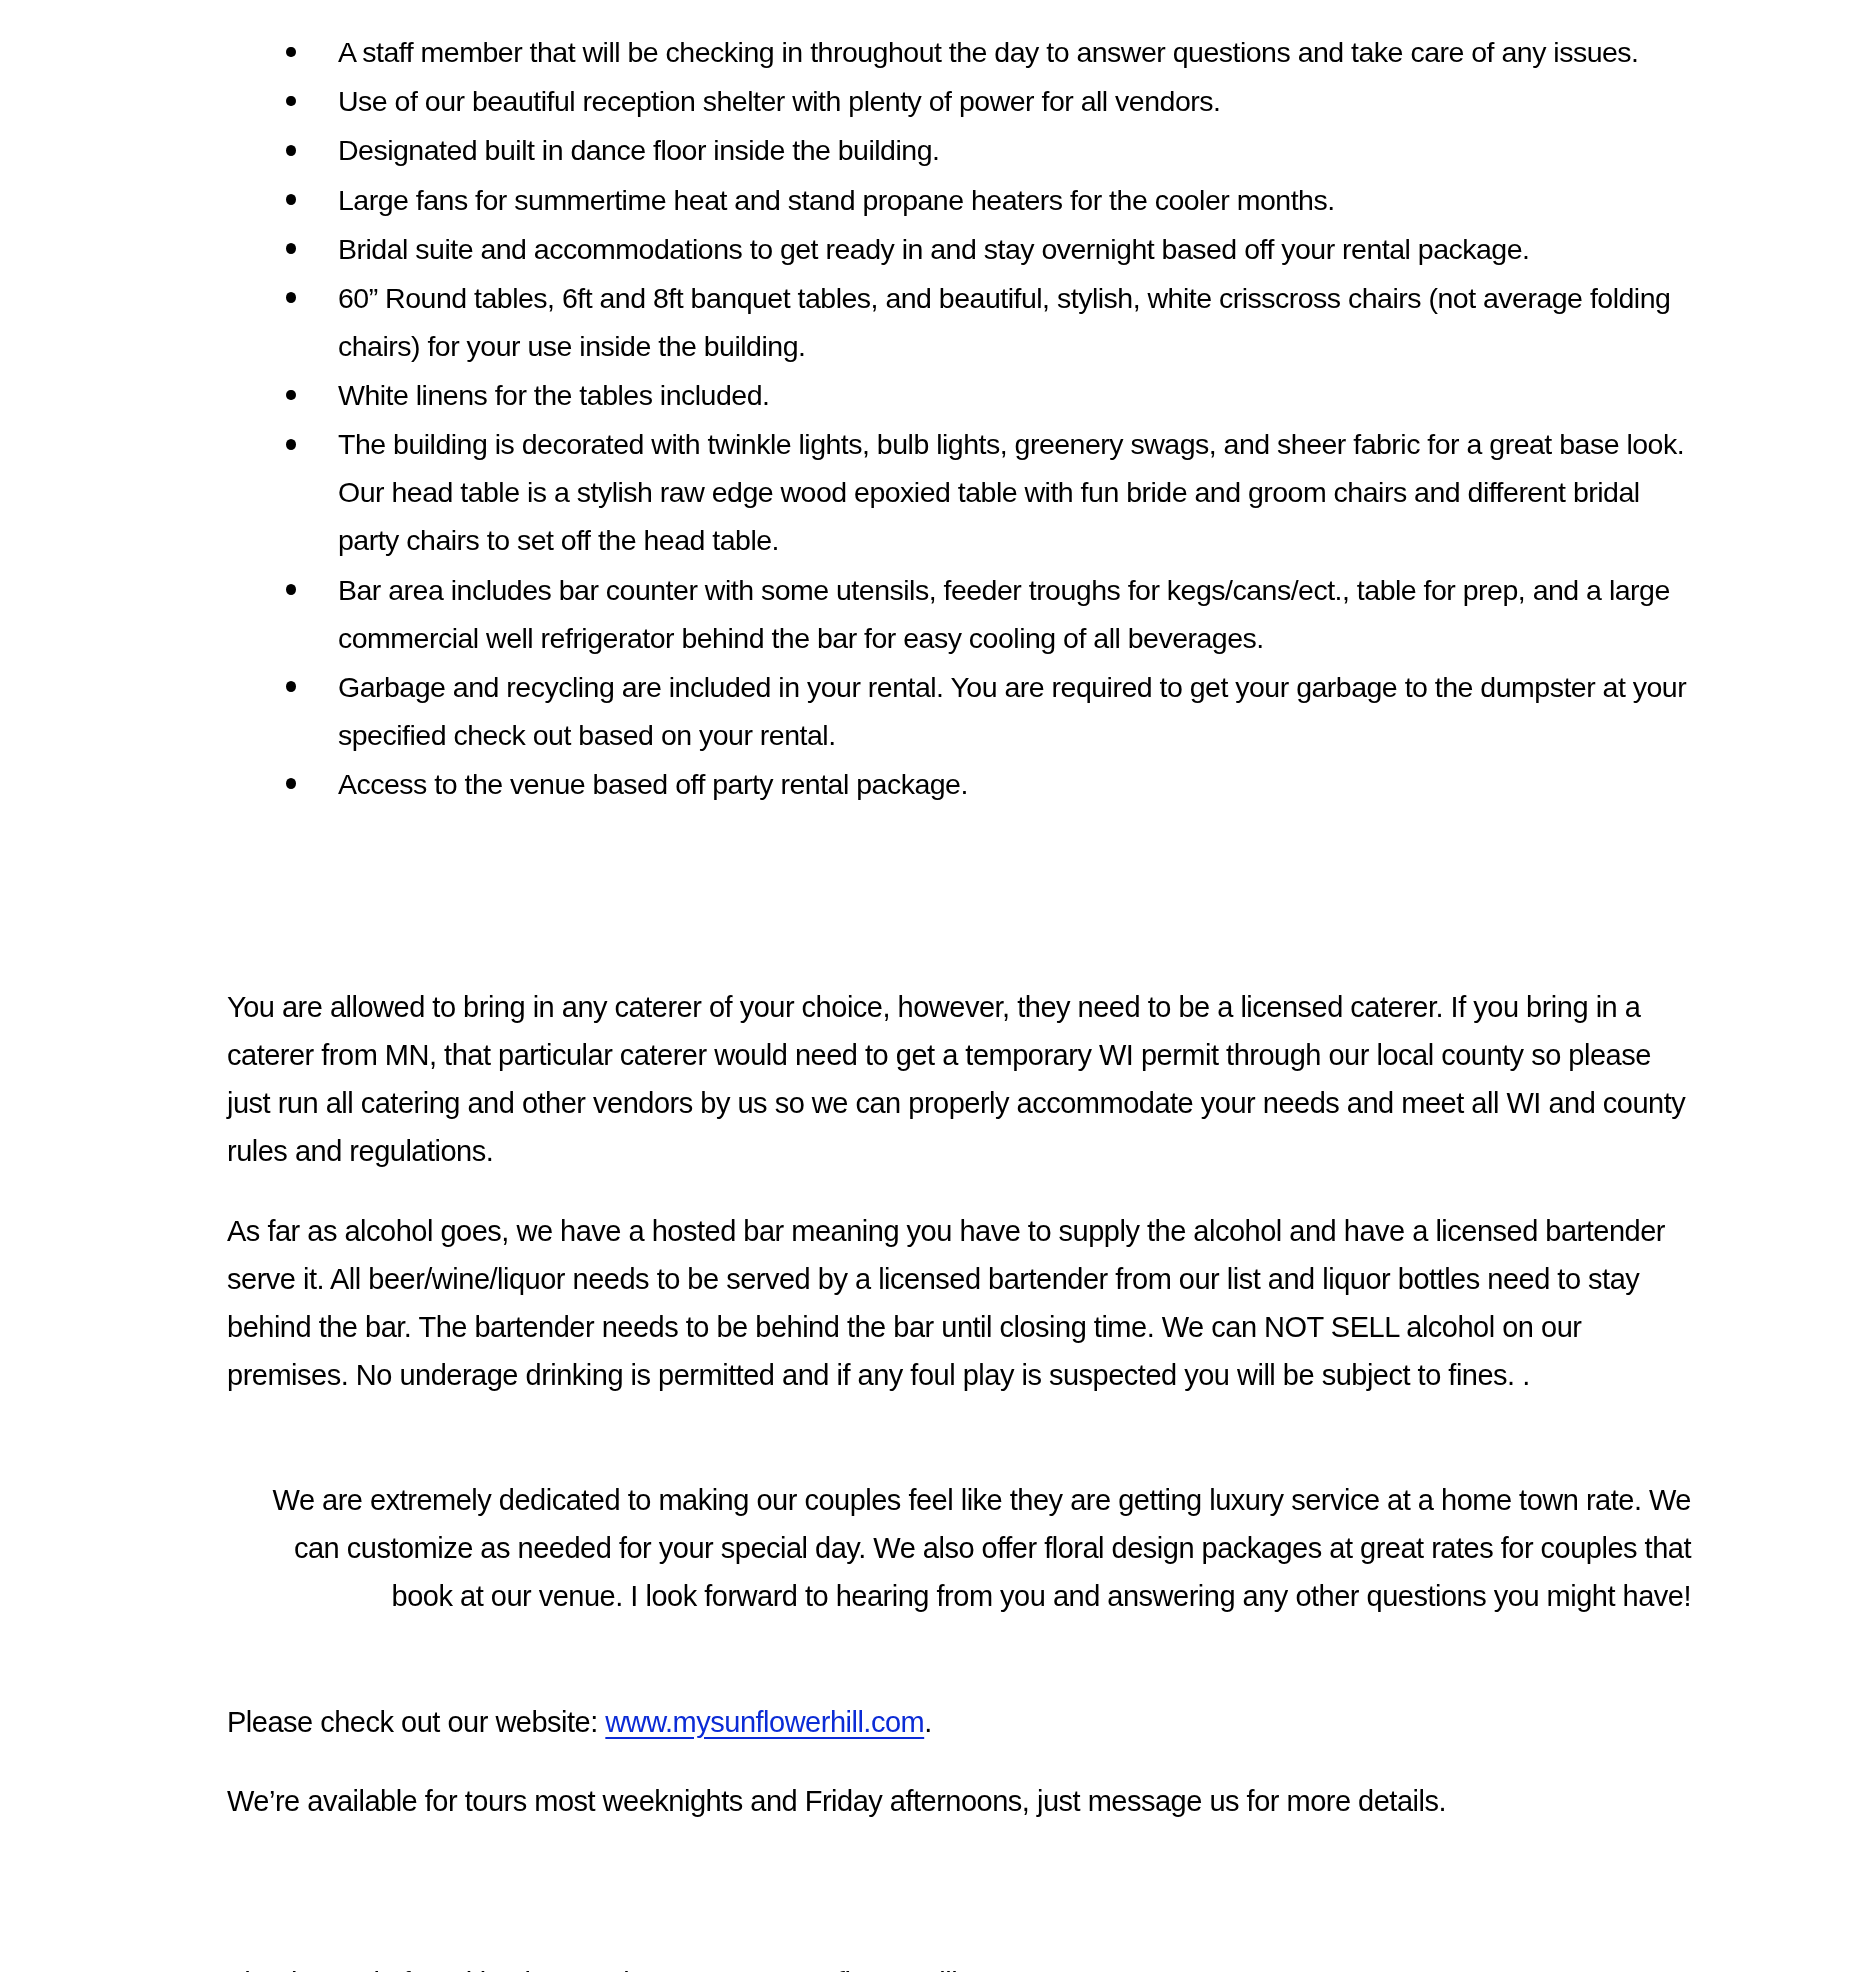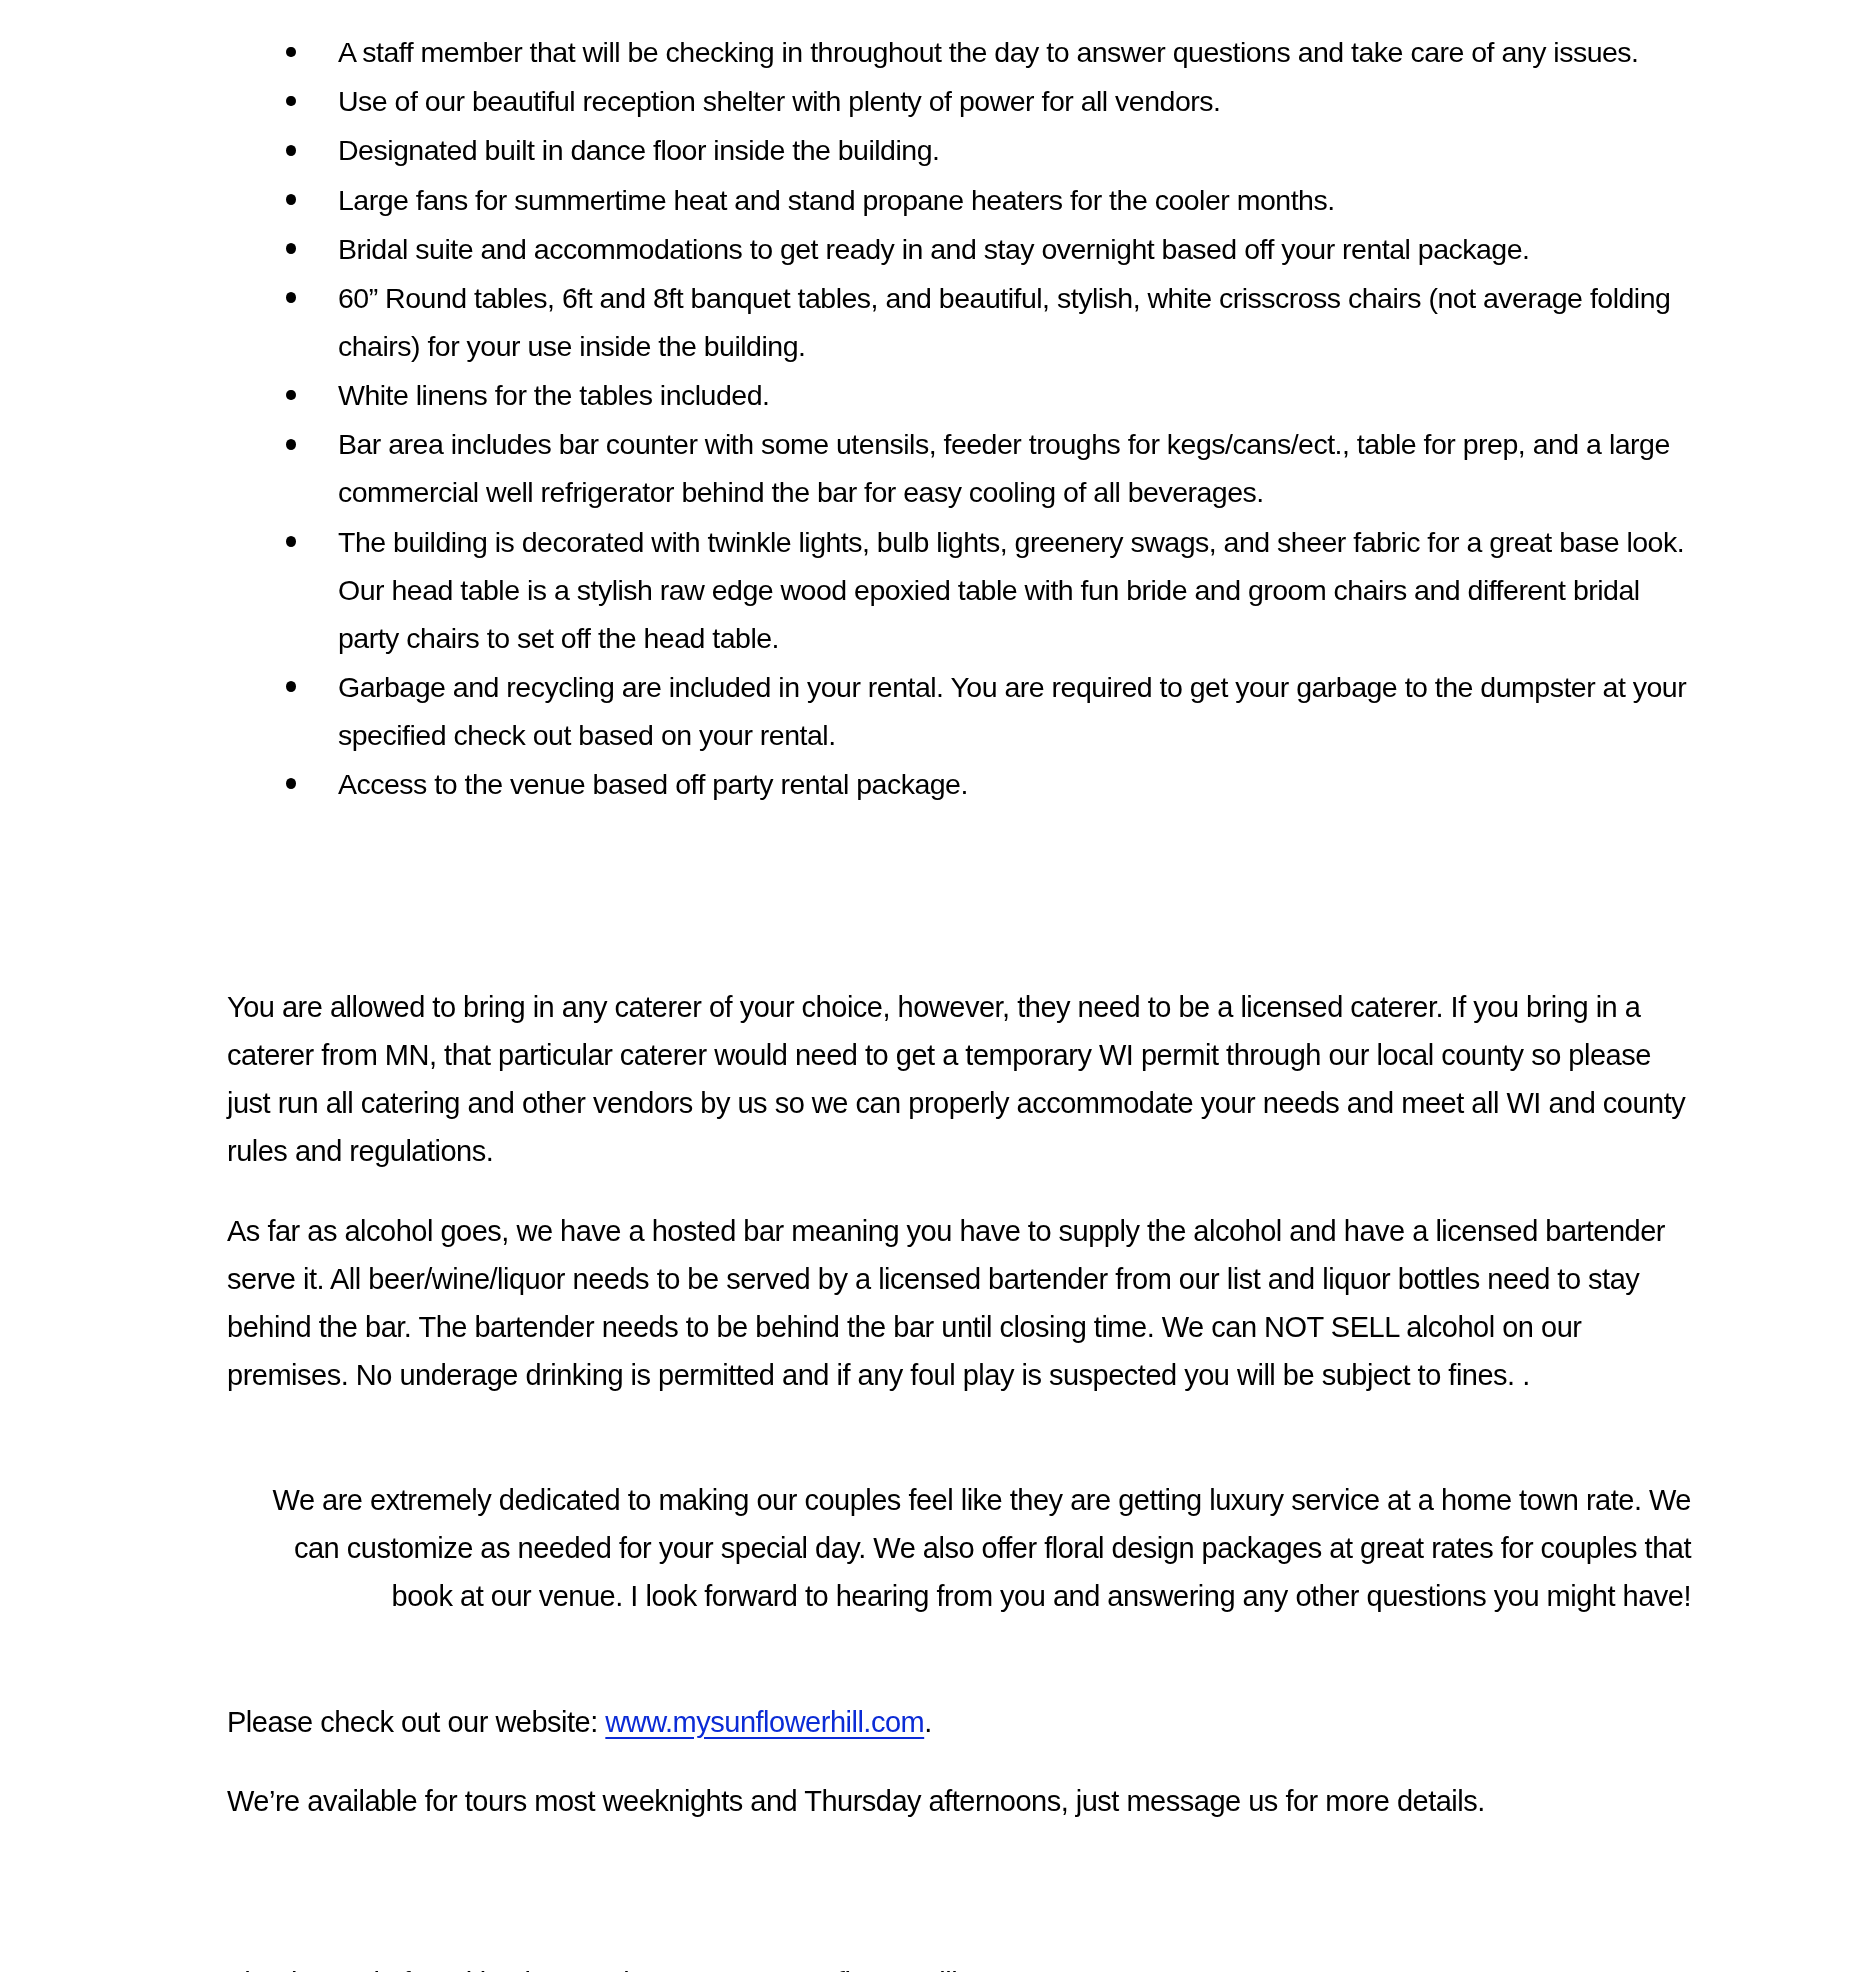--- a/index.html
+++ b/index.html
@@ -18,31 +18,31 @@
 
 <div class="page">
   <ul class="bullets">
     <li class="bullet-item"><span class="bullet-dot"></span><span>A staff member that will be checking in throughout the day to answer questions and take care of any issues.</span></li>
     <li class="bullet-item"><span class="bullet-dot"></span><span>Use of our beautiful reception shelter with plenty of power for all vendors.</span></li>
     <li class="bullet-item"><span class="bullet-dot"></span><span>Designated built in dance floor inside the building.</span></li>
     <li class="bullet-item"><span class="bullet-dot"></span><span>Large fans for summertime heat and stand propane heaters for the cooler months.</span></li>
     <li class="bullet-item"><span class="bullet-dot"></span><span>Bridal suite and accommodations to get ready in and stay overnight based off your rental package.</span></li>
     <li class="bullet-item"><span class="bullet-dot"></span><span>60” Round tables, 6ft and 8ft banquet tables, and beautiful, stylish, white crisscross chairs (not average folding chairs) for your use inside the building.</span></li>
     <li class="bullet-item"><span class="bullet-dot"></span><span>White linens for the tables included.</span></li>
+    <li class="bullet-item"><span class="bullet-dot"></span><span>The building is decorated with twinkle lights, bulb lights, greenery swags, and sheer fabric for a great base look. Our head table is a stylish raw edge wood epoxied table with fun bride and groom chairs and different bridal party chairs to set off the head table.</span></li>
     <li class="bullet-item"><span class="bullet-dot"></span><span>Bar area includes bar counter with some utensils, feeder troughs for kegs/cans/ect., table for prep, and a large commercial well refrigerator behind the bar for easy cooling of all beverages.</span></li>
-    <li class="bullet-item"><span class="bullet-dot"></span><span>The building is decorated with twinkle lights, bulb lights, greenery swags, and sheer fabric for a great base look. Our head table is a stylish raw edge wood epoxied table with fun bride and groom chairs and different bridal party chairs to set off the head table.</span></li>
     <li class="bullet-item"><span class="bullet-dot"></span><span>Garbage and recycling are included in your rental. You are required to get your garbage to the dumpster at your specified check out based on your rental.</span></li>
     <li class="bullet-item"><span class="bullet-dot"></span><span>Access to the venue based off party rental package.</span></li>
   </ul>
 
   <p class="para" style="top:983px;">You are allowed to bring in any caterer of your choice, however, they need to be a licensed caterer.  If you bring in a caterer from MN, that particular caterer would need to get a temporary WI permit through our local county so please just run all catering and other vendors by us so we can properly accommodate your needs and meet all WI and county rules and regulations.</p>
 
   <p class="para" style="top:1207px;">As far as alcohol goes, we have a hosted bar meaning you have to supply the alcohol and have a licensed bartender serve it.  All beer/wine/liquor needs to be served by a licensed bartender from our list and liquor bottles need to stay behind the bar.  The bartender needs to be behind the bar until closing time. We can NOT SELL alcohol on our premises.  No underage drinking is permitted and if any foul play is suspected you will be subject to fines.  .</p>
 
   <p class="para" style="top:1476px;text-align:right;">We are extremely dedicated to making our couples feel like they are getting luxury service at a home town rate. We can customize as needed for your special day. We also offer floral design packages at great rates for couples that book at our venue.  I look forward to hearing from you and answering any other questions you might have!</p>
 
   <p class="para" style="top:1698px;"><span>Please check out our website: </span><a class="link" href="www.mysunflowerhill.com">www.mysunflowerhill.com</a><span>.</span></p>
 
-  <p class="para" style="top:1777px;">We’re available for tours most weeknights and Thursday afternoons, just message us for more details.</p>
+  <p class="para" style="top:1777px;">We’re available for tours most weeknights and Friday afternoons, just message us for more details.</p>
 
   <p class="para" style="top:1959px;"><span>Thanks again for taking interest in our venue </span><span class="italic">Sunflower Hill</span><span>~</span></p>
 </div>
 
 
 </body></html>

